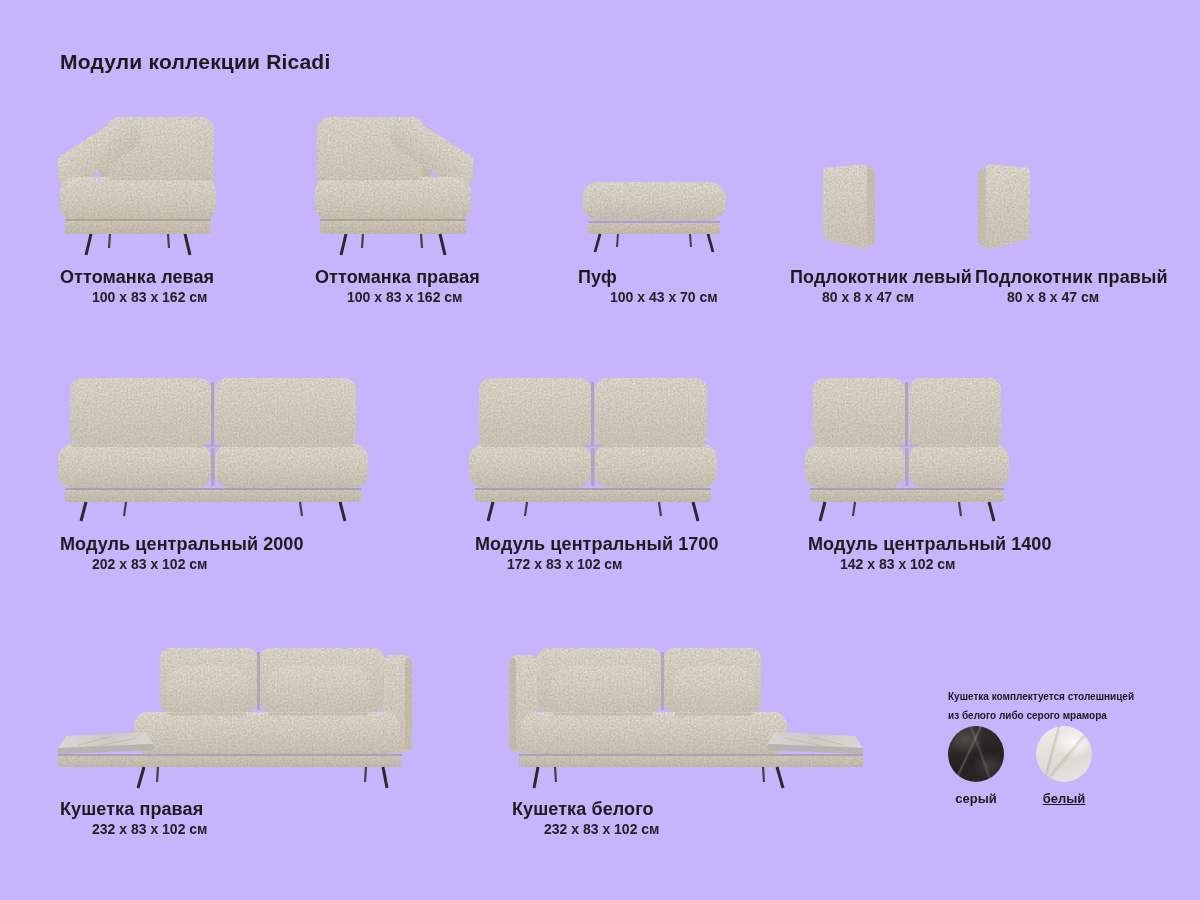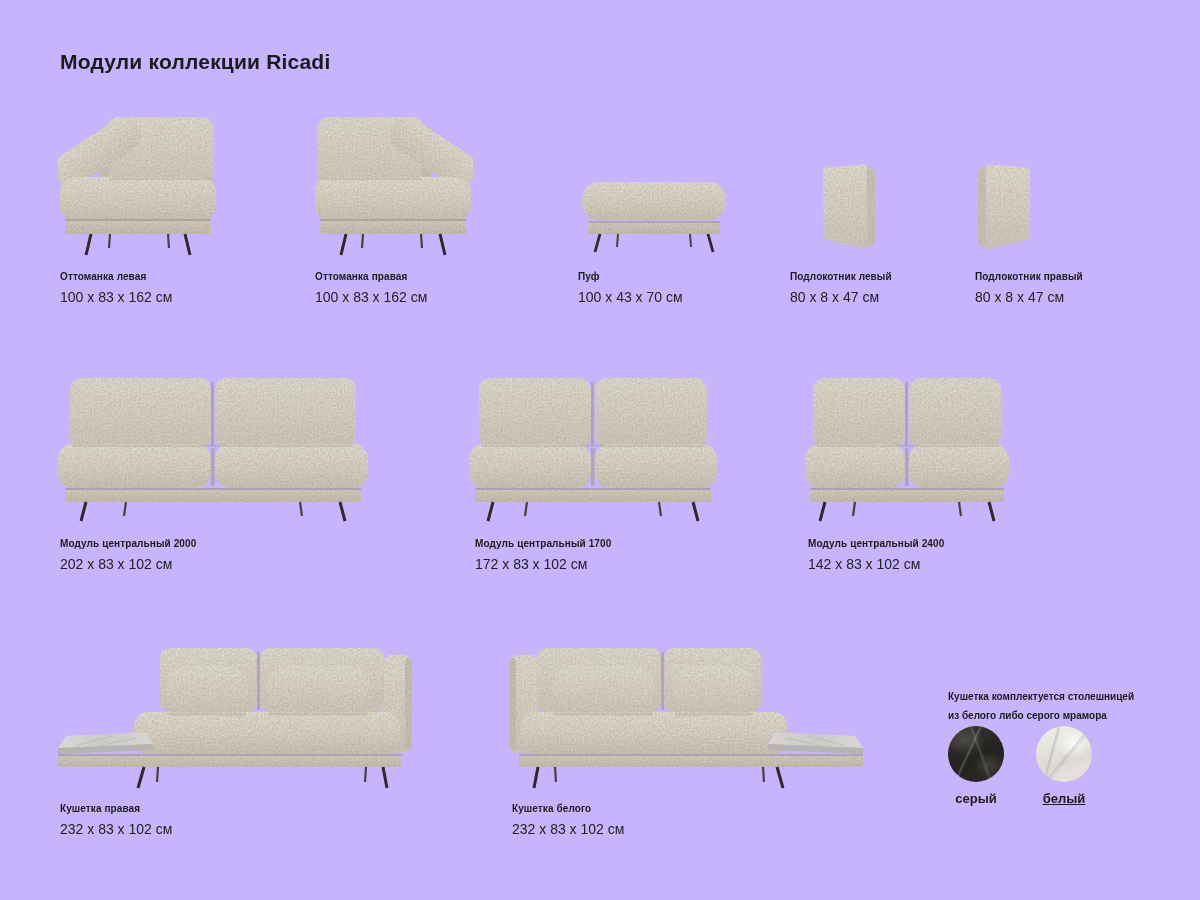--- a/index.html
+++ b/index.html
@@ -4,22 +4,22 @@
 <style>
   * { margin:0; padding:0; box-sizing:border-box; }
   html, body { background:#ffffff; }
   body { width:1200px; height:900px; font-family:"Liberation Sans", sans-serif; color:#1c1c1c; }
   .page { position:relative; width:1200px; height:900px; background:#c4b5fd; overflow:hidden; }
   .title { position:absolute; left:60px; top:50px; font-size:21px; font-weight:600; letter-spacing:.2px; }
   .art { position:absolute; }
   .art svg { width:100%; height:100%; display:block; }
   .flip svg { transform:scaleX(-1); }
   .lbl { position:absolute; }
-  .nm { font-size:10px; font-weight:600; line-height:20px; letter-spacing:.1px; white-space:nowrap; }
-  .dm { font-size:14px; font-weight:400; line-height:20px; color:#232323; white-space:nowrap; }
+  .nm { font-size:18px; font-weight:600; line-height:20px; letter-spacing:.1px; white-space:nowrap; }
+  .dm { font-size:14px; font-weight:700; line-height:20px; color:#232323; white-space:nowrap;margin-left:32px; }
   .note-text { position:absolute; left:948px; top:661px; width:190px; font-size:10px; font-weight:600; line-height:19px;margin-top:26px; }
   .swatch { position:absolute; width:56px; height:56px; border-radius:50%; top:726px; }
   .swatch-gray {
     left:948px;
     background:
       radial-gradient(60% 45% at 30% 25%, rgba(135,132,124,.38), transparent 60%),
       radial-gradient(50% 40% at 72% 70%, rgba(115,112,104,.32), transparent 60%),
       linear-gradient(115deg, transparent 38%, rgba(196,193,185,.30) 40%, transparent 43%),
       linear-gradient(70deg, transparent 54%, rgba(196,193,185,.22) 56%, transparent 60%),
       linear-gradient(160deg, #37352f, #232220 55%, #2c2a26);
@@ -252,21 +252,21 @@
           <rect x="5" y="112" width="194" height="2" fill="#9d9586" opacity=".55"></rect>
           <rect x="5" y="114" width="194" height="12" rx="2" fill="url(#gBase)"></rect>
         </g>
         <path d="M20,126 L15,145" stroke="#2a2a2a" stroke-width="3"></path>
         <path d="M184,126 L189,145" stroke="#2a2a2a" stroke-width="3"></path>
         <path d="M50,126 L48,140" stroke="#434343" stroke-width="2.2"></path>
         <path d="M154,126 L156,140" stroke="#434343" stroke-width="2.2"></path>
       </svg>
     </div>
     <div class="lbl" style="left:808px;top:534px">
-      <div class="nm">Модуль центральный 2400</div>
+      <div class="nm">Модуль центральный 1400</div>
       <div class="dm">142 x 83 x 102 см</div>
     </div>
   </div>
 
   <div>
     <div class="art" style="left:58px;top:648px;width:360px;height:142px">
       <svg viewBox="0 0 360 142">
         <g filter="url(#boucle)">
           <rect x="324" y="7" width="30" height="98" rx="9" fill="url(#gBack)"></rect>
           <rect x="347" y="10" width="7" height="92" rx="3.5" fill="#d0c9bb"></rect>

